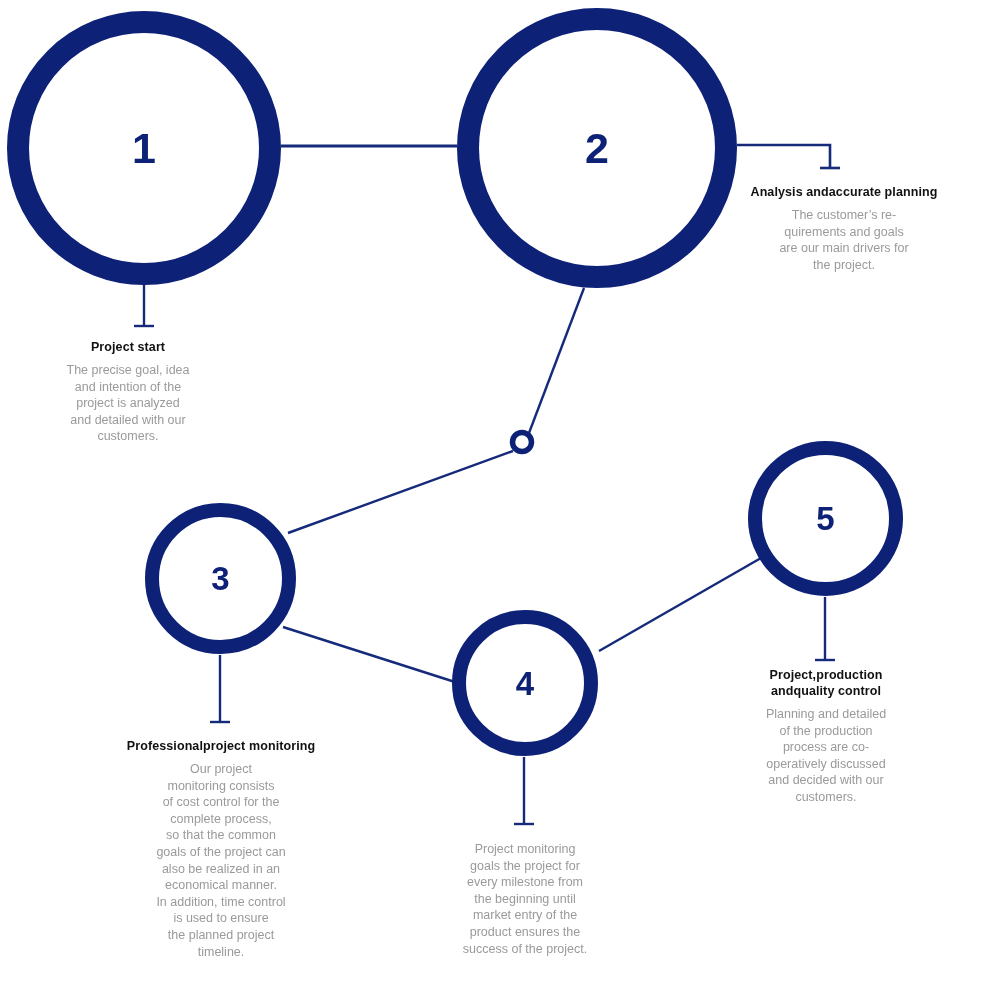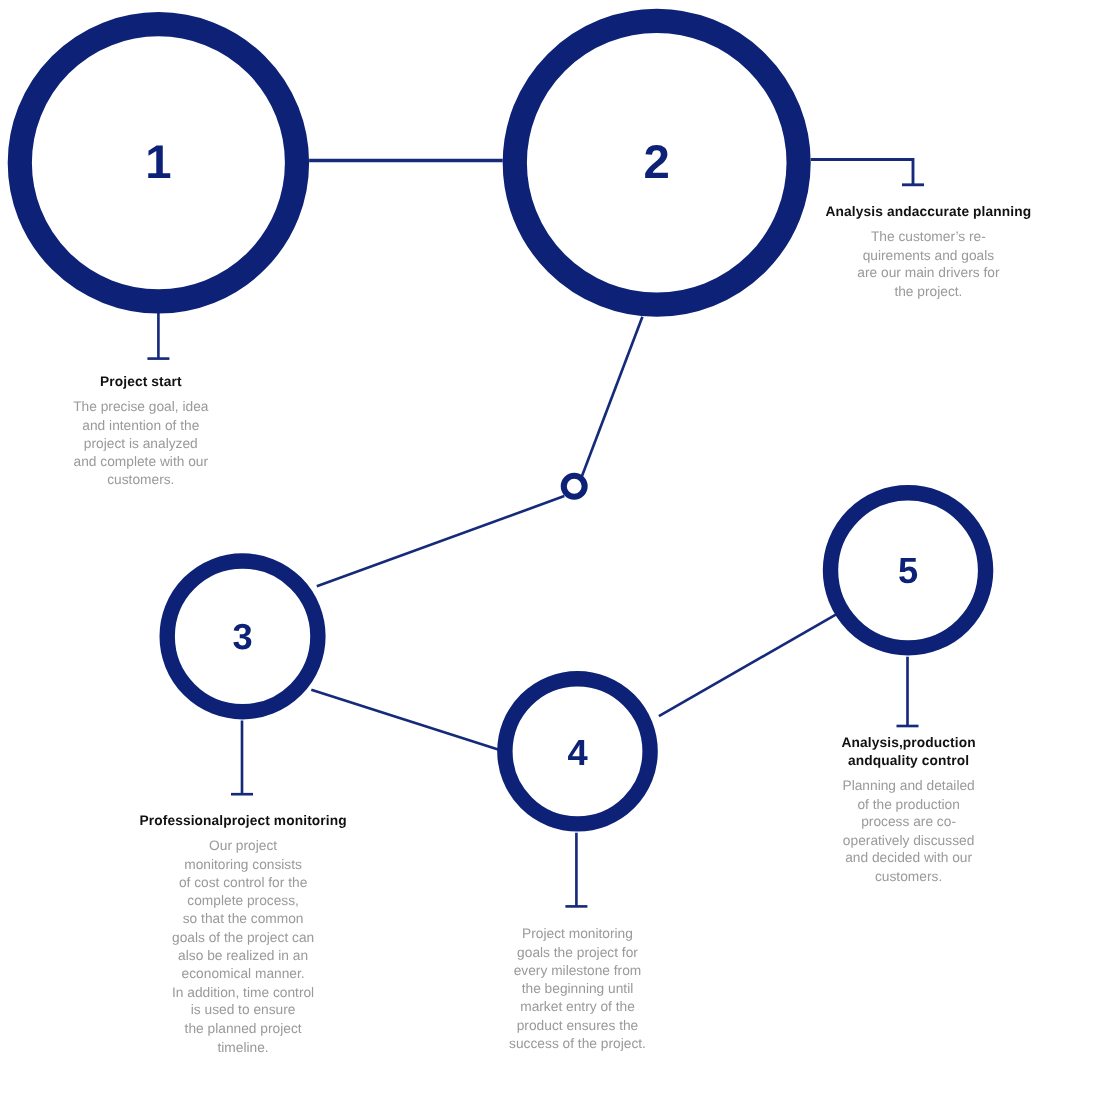--- a/index.html
+++ b/index.html
@@ -122,21 +122,21 @@
   <div class="node" style="left:748px; top:441px; width:155px; height:155px; border:14px solid #0D2177;">
     <span class="node-number" style="font-size:33px;">5</span>
   </div>
 
   <div class="label-block" style="left:28px; top:339px; width:200px;">
     <div class="label-title">Project start</div>
     <div class="label-body">
         <span>The precise goal, idea</span>
         <span>and intention of the</span>
         <span>project is analyzed</span>
-        <span>and complete with our</span>
+        <span>and detailed with our</span>
         <span>customers.</span>
       </div>
   </div>
 
   <div class="label-block" style="left:126px; top:738px; width:190px;">
     <div class="label-title"><span>Professional</span><span>project monitoring</span></div>
     <div class="label-body">
         <span>Our project</span>
         <span>monitoring consists</span>
         <span>of cost control for the</span>
@@ -168,21 +168,21 @@
         <span>goals the project for</span>
         <span>every milestone from</span>
         <span>the beginning until</span>
         <span>market entry of the</span>
         <span>product ensures the</span>
         <span>success of the project.</span>
       </div>
   </div>
 
   <div class="label-block" style="left:738px; top:667px; width:176px;">
-    <div class="label-title"><span>Analysis,</span><span>production and</span><span>quality control</span></div>
+    <div class="label-title"><span>Project,</span><span>production and</span><span>quality control</span></div>
     <div class="label-body">
         <span>Planning and detailed</span>
         <span>of the production</span>
         <span>process are co-</span>
         <span>operatively discussed</span>
         <span>and decided with our</span>
         <span>customers.</span>
       </div>
   </div>
 

